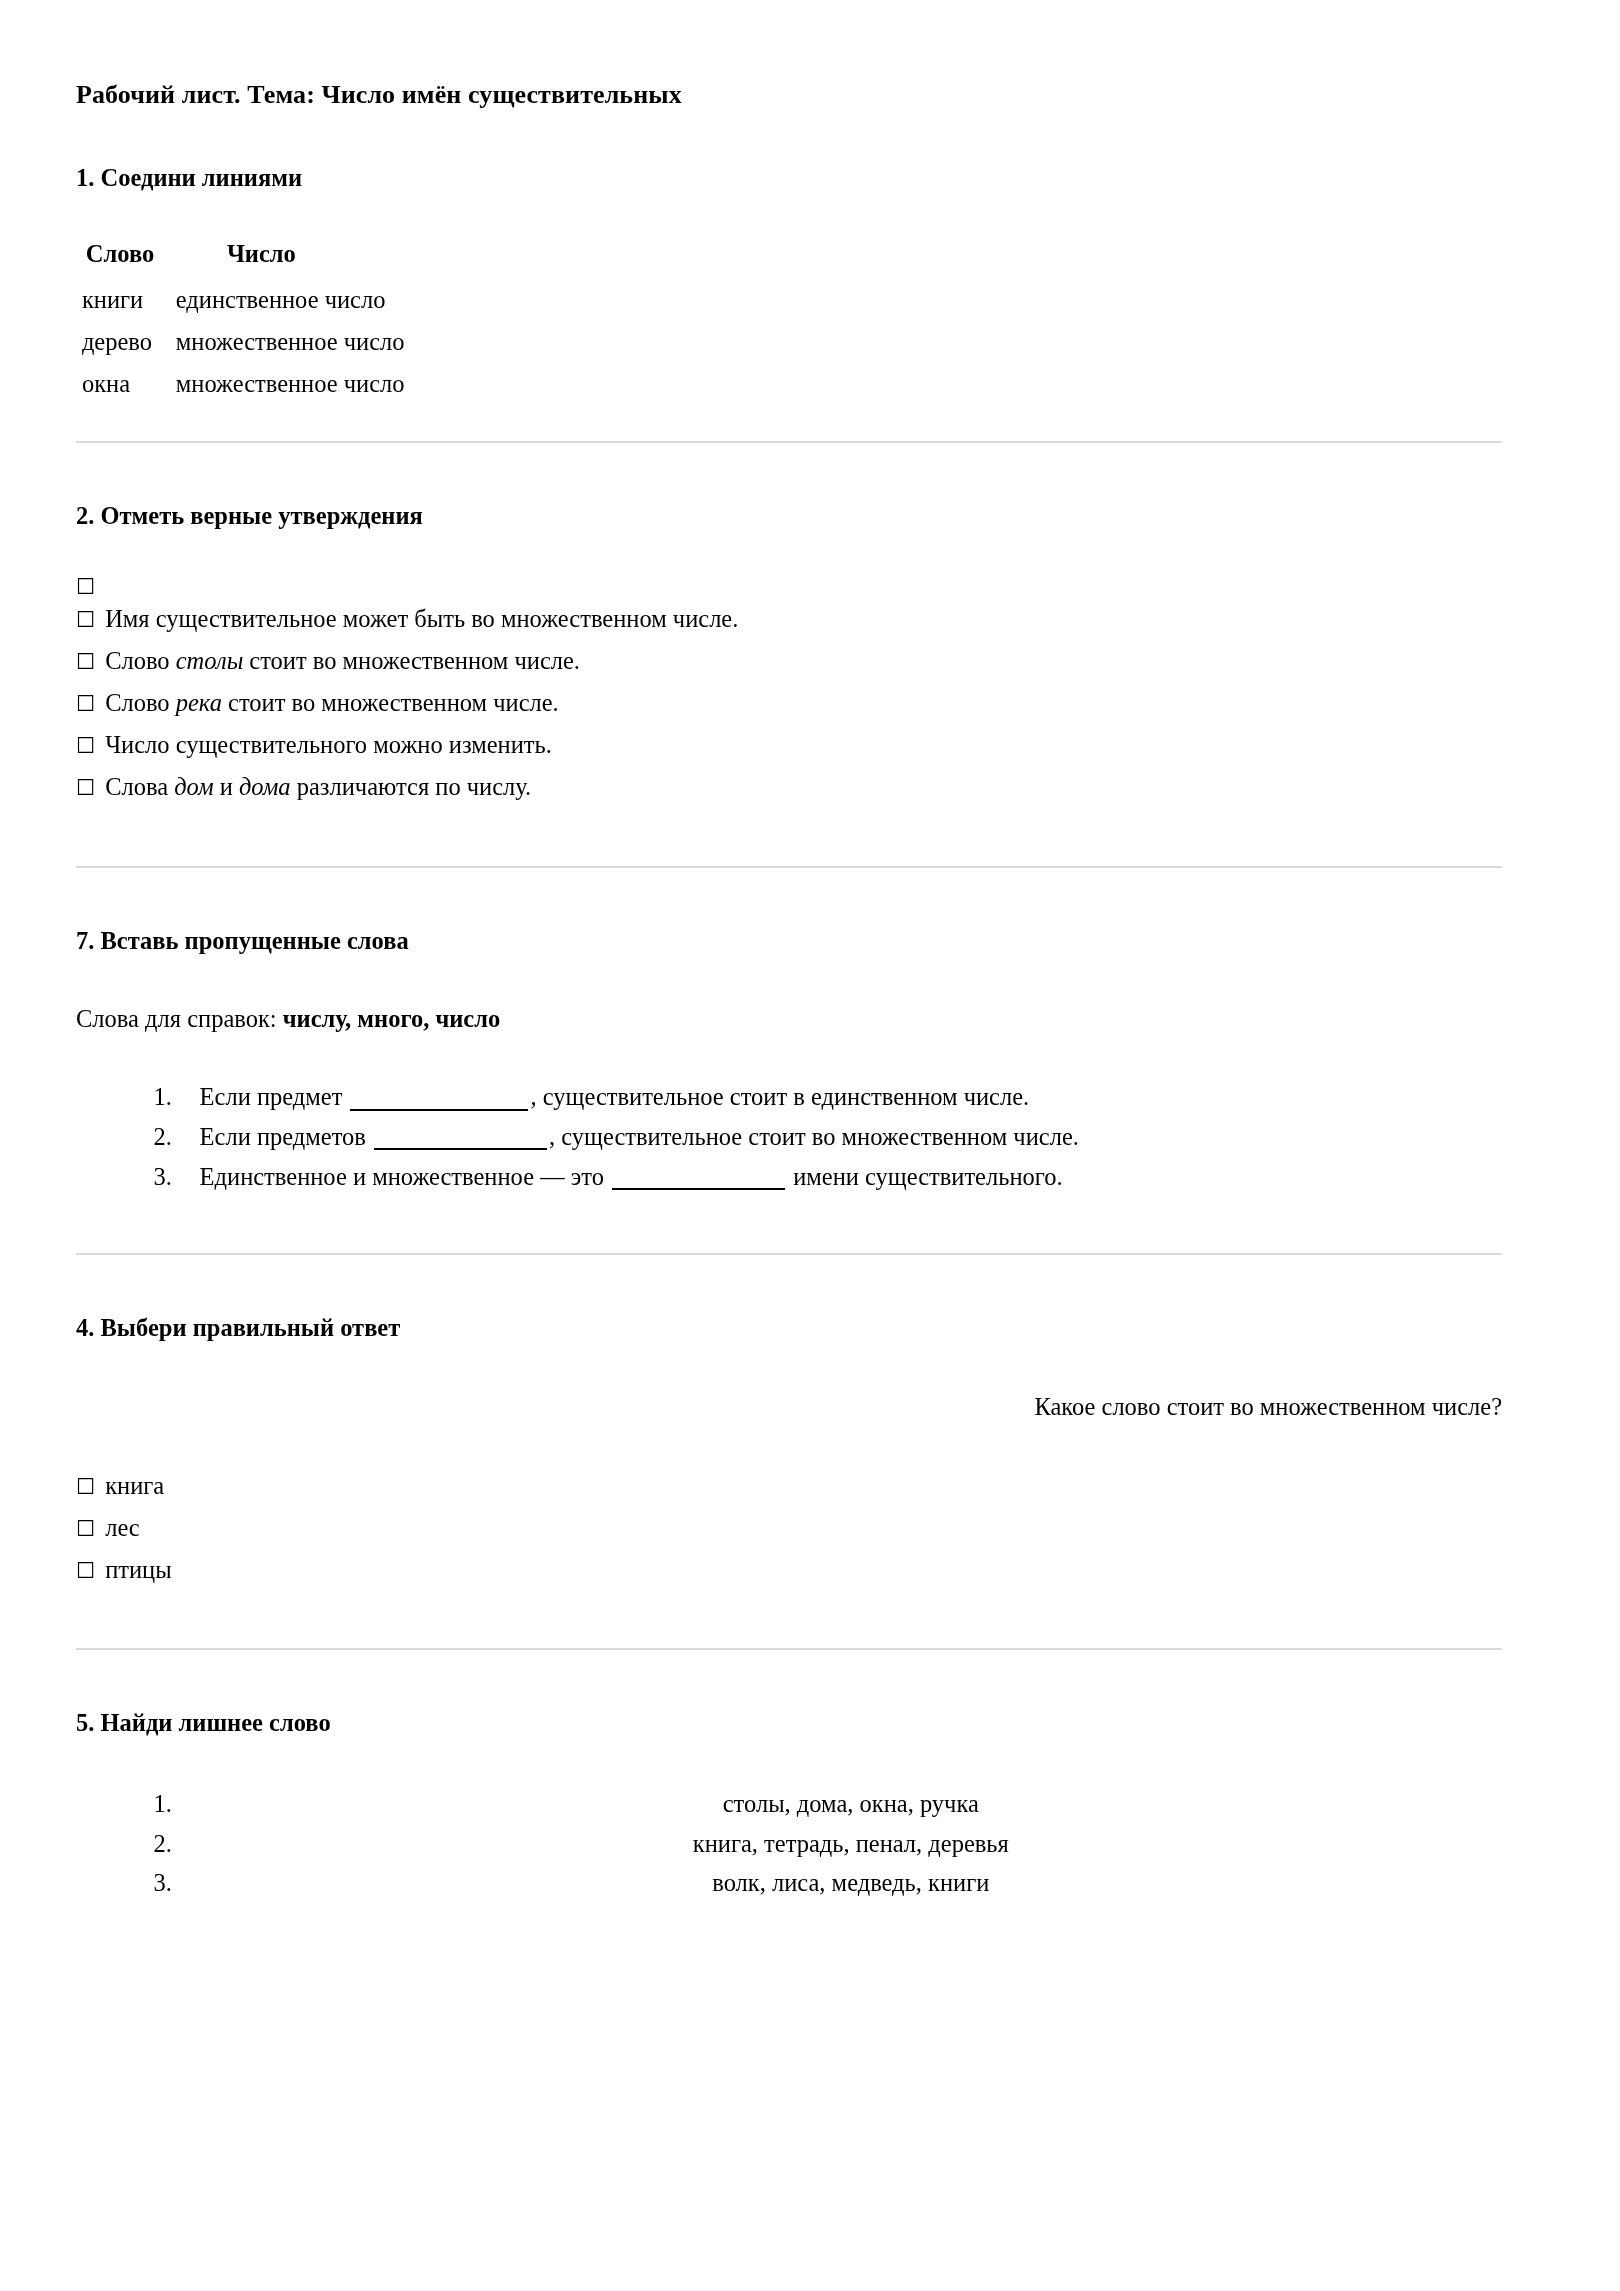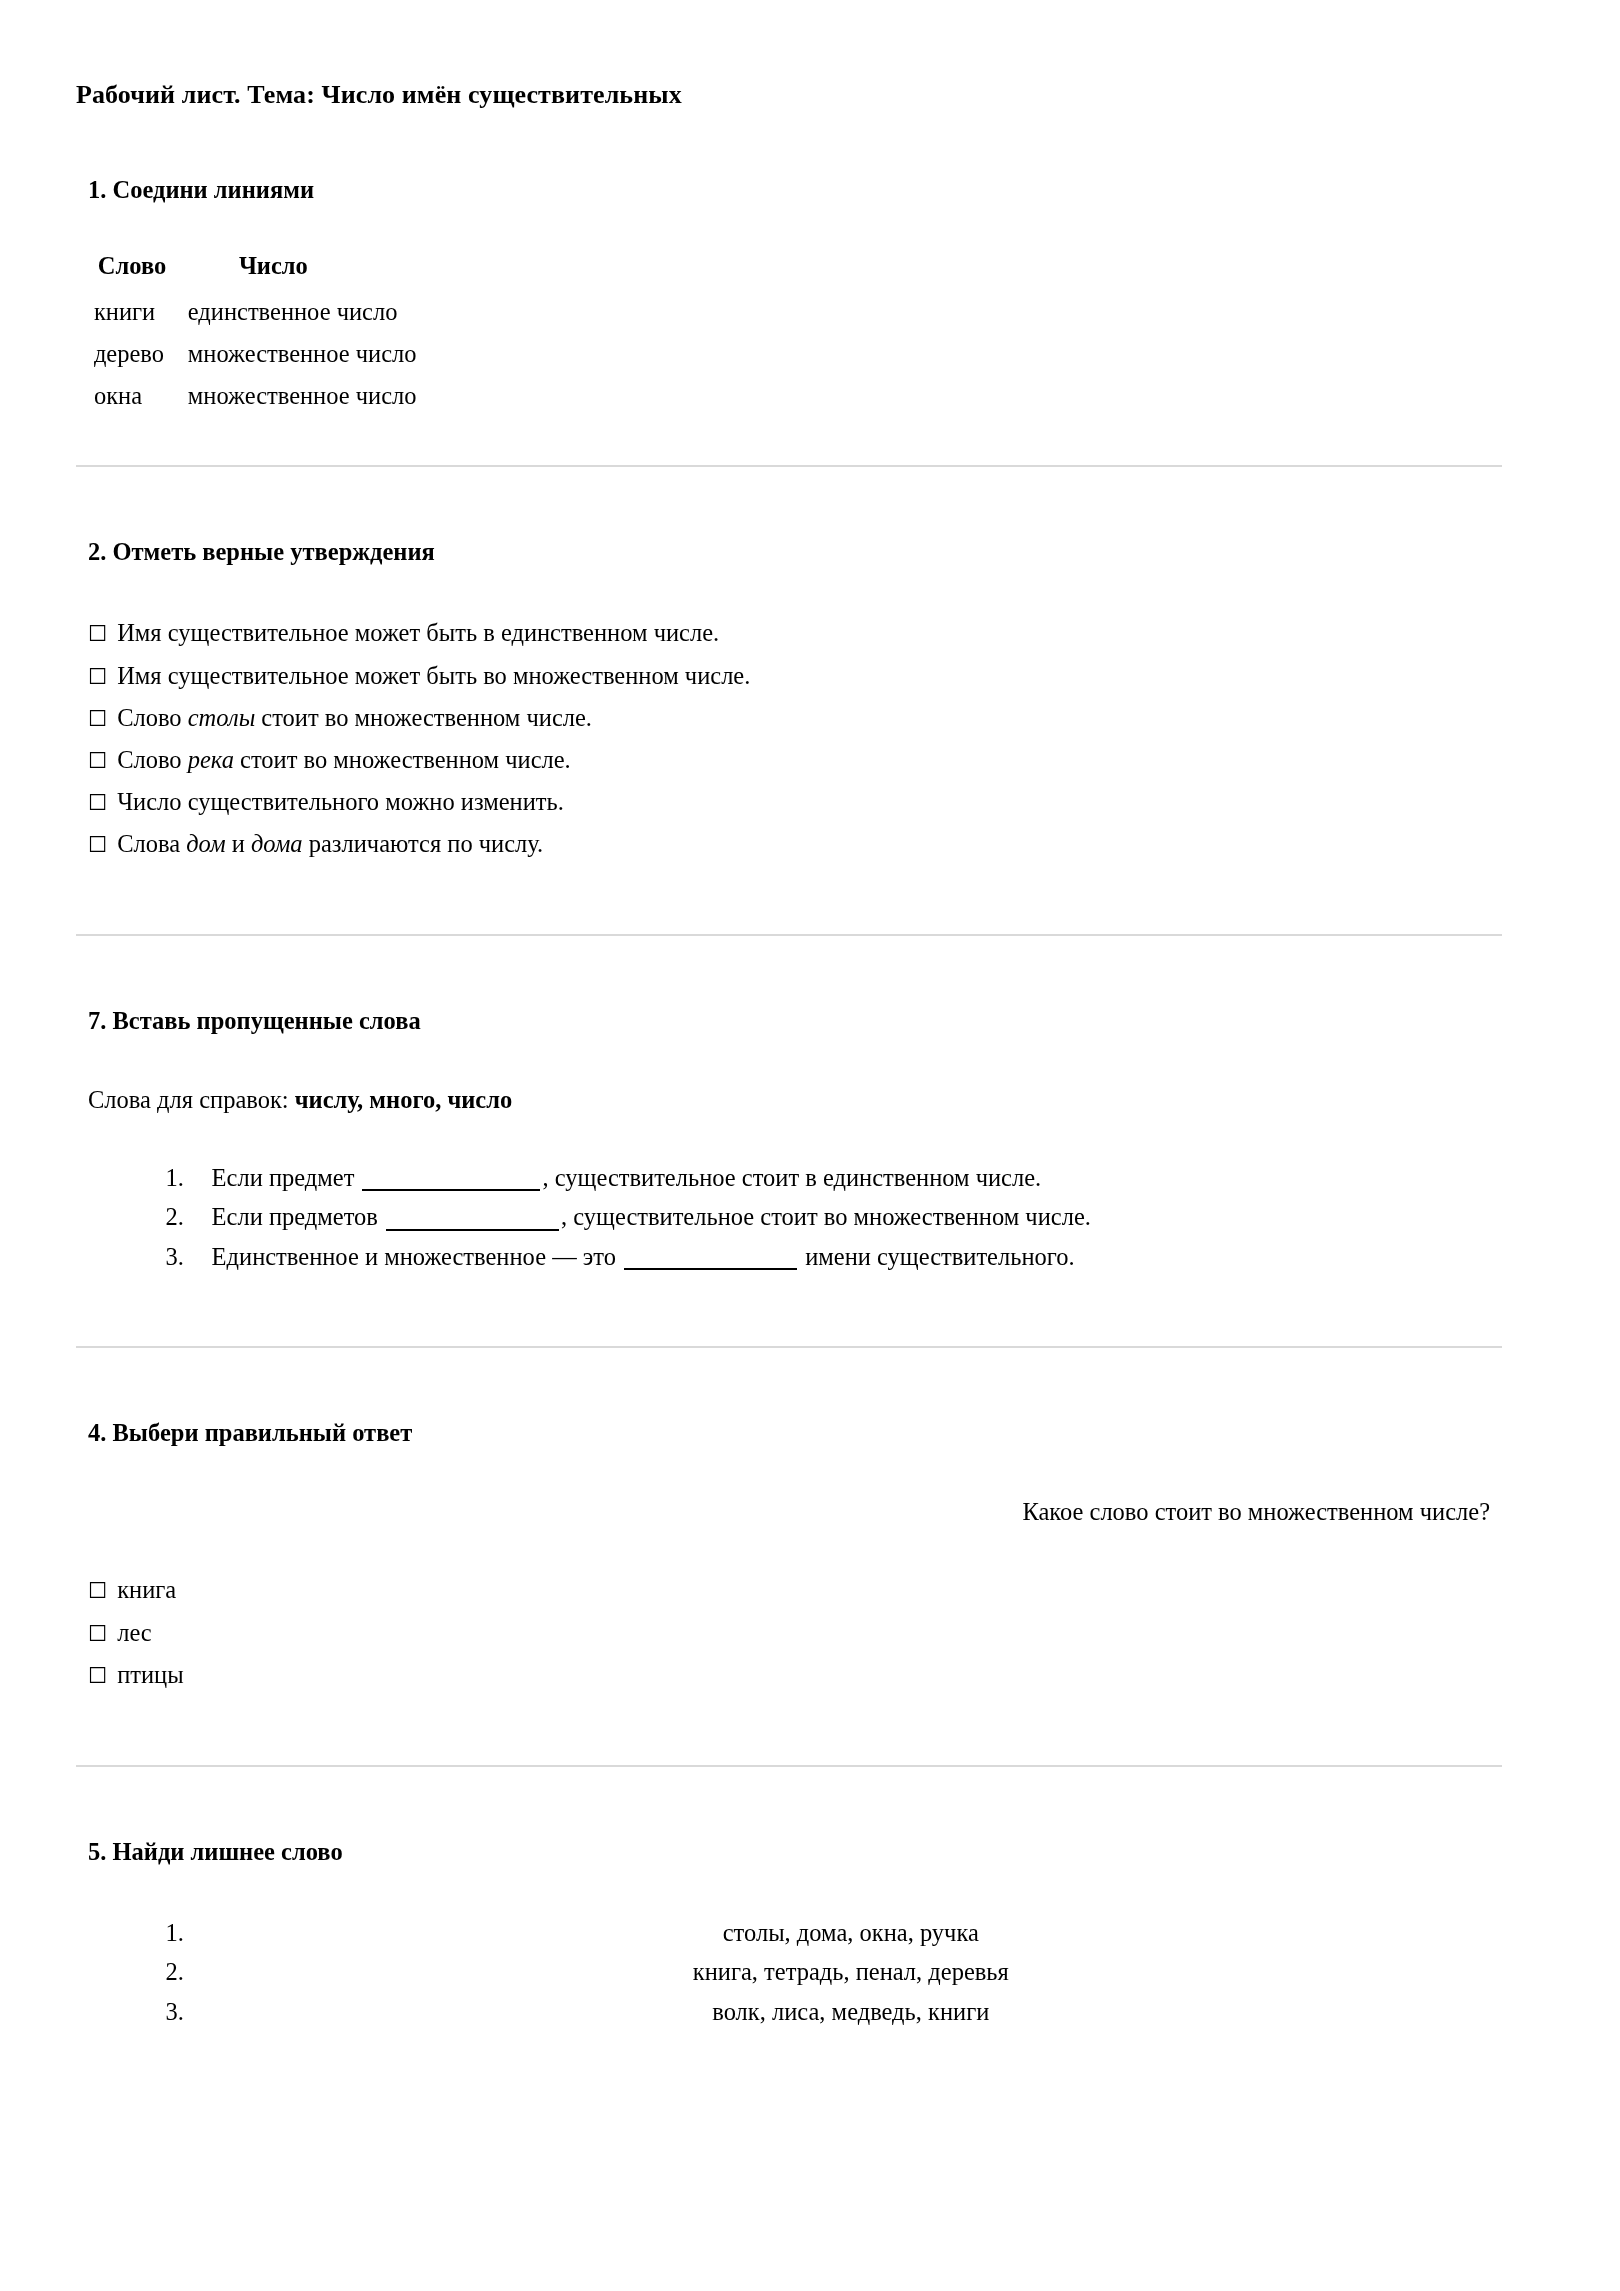--- a/index.html
+++ b/index.html
@@ -23,21 +23,21 @@
     background: #ffffff;
   }
   .sheet-title {
     font-size: 26px;
     font-weight: bold;
     letter-spacing: 0.1px;
     margin: 9.8px 0 0 0;
     line-height: 1.25;
   }
   .section {
-    margin: 12px;
+    margin: 0;
   }
   .section-heading {
     font-size: 24.5px;
     font-weight: bold;
     margin: 0;
     line-height: 1.3;
   }
   .divider {
     border: 0;
     border-top: 2px solid #d9d9d9;
@@ -200,21 +200,20 @@
   <div class="sp-f"></div>
 
   <div class="section">
     <h2 class="section-heading">2. Отметь верные утверждения</h2>
 
     <div class="sp-d"></div>
 
     <ul class="check-list">
       <li>
         <span class="checkbox-glyph">☐</span>
-        <span class="stmt-text"><span>Имя существительное может быть в единственном числе.</span></span>
       </li>
       <li>
         <span class="checkbox-glyph">☐</span>
         <span class="stmt-text"><span>Имя существительное может быть во множественном числе.</span></span>
       </li>
       <li>
         <span class="checkbox-glyph">☐</span>
         <span class="stmt-text"><span>Слово </span><i class="italic">столы</i><span> стоит во множественном числе.</span></span>
       </li>
       <li>

